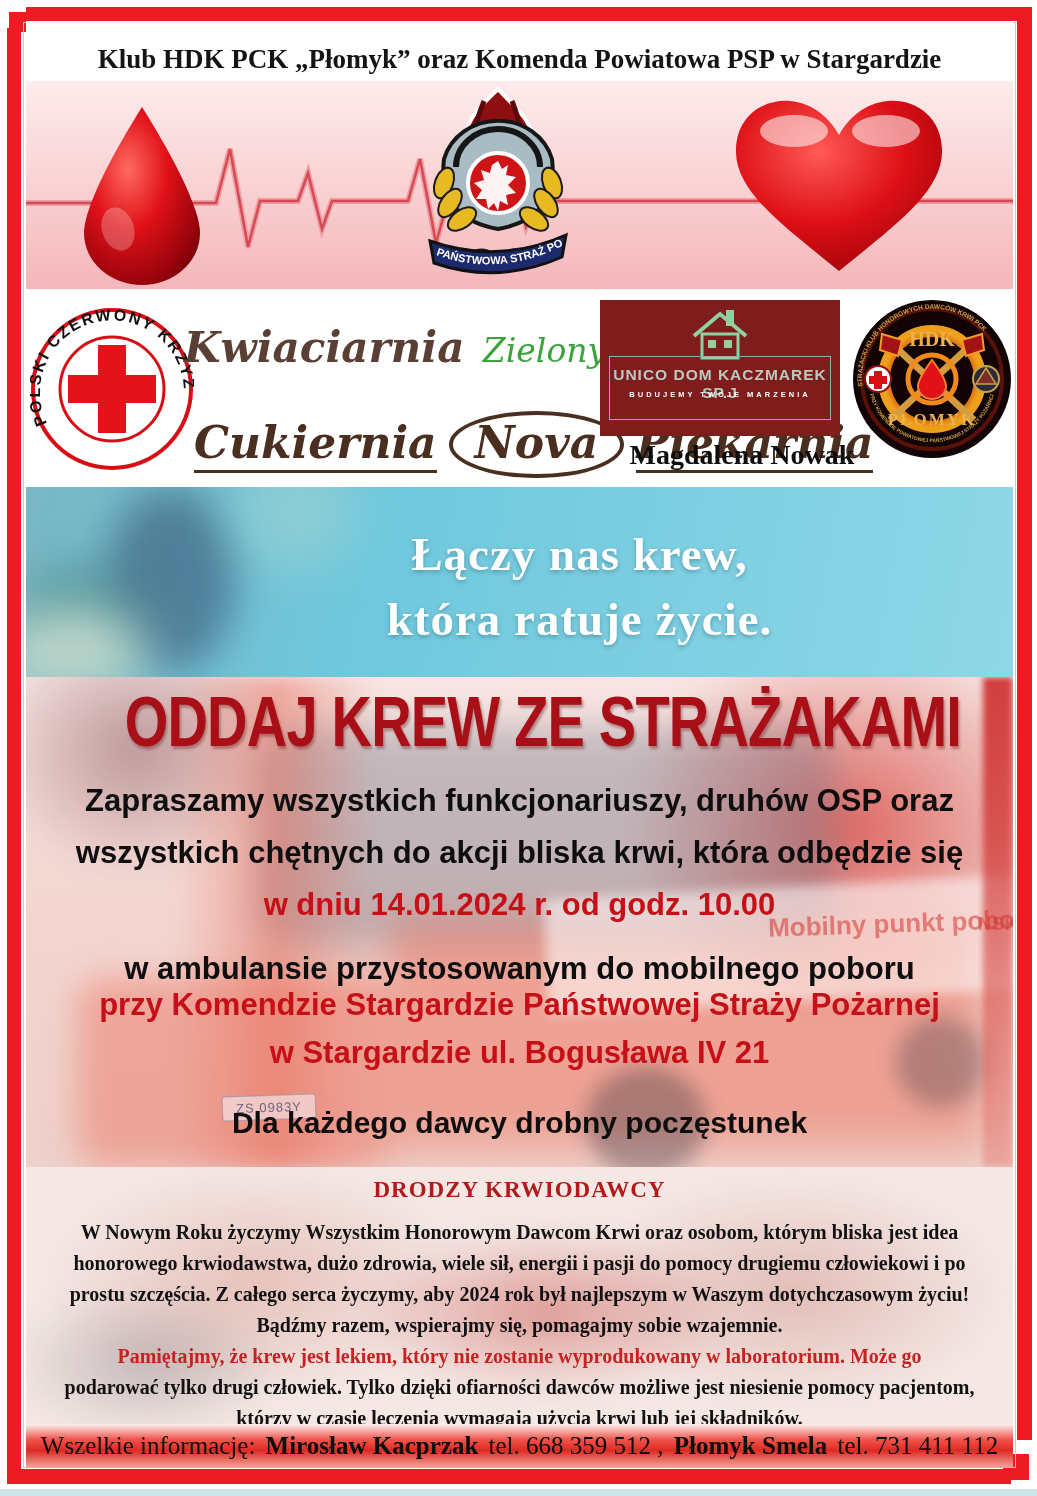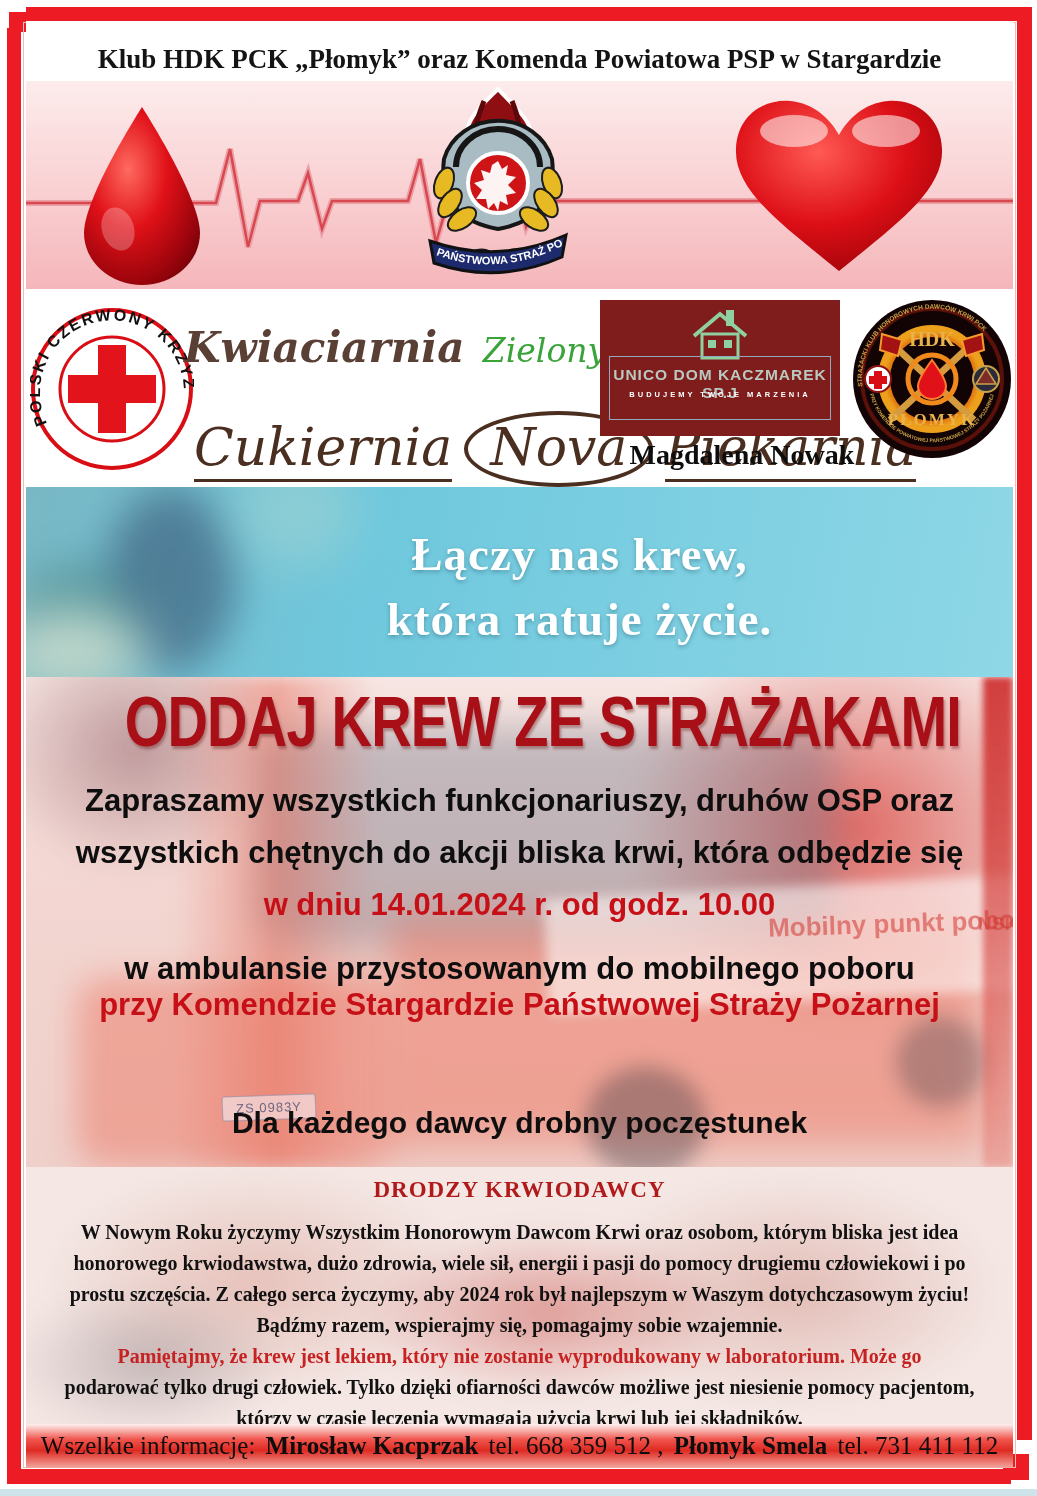--- a/index.html
+++ b/index.html
@@ -31,21 +31,21 @@
   .drop-svg{position:absolute;left:40px;top:20px;}
   .psp-svg{position:absolute;left:396px;top:6px;}
   .heart-svg{position:absolute;left:698px;top:10px;}
   
   .pck-svg{position:absolute;left:4px;top:8px;}
   .kwiaciarnia{position:absolute;left:158px;top:34px;white-space:nowrap;}
   .kw-prefix{font-family:"DejaVu Serif",serif;font-style:italic;font-weight:bold;font-size:42px;color:#5a3f35;}
   .kw-name{font-family:"DejaVu Serif",serif;font-style:italic;font-size:33px;color:#3aa33a;margin-left:14px;}
   .kw-flowers{font-size:30px;color:#2ea72e;margin-left:10px;letter-spacing:-6px;}
   .cukiernia{position:absolute;left:168px;top:122px;white-space:nowrap;display:flex;align-items:center;}
-  .ck{font-family:"DejaVu Serif",serif;font-style:italic;font-weight:normal;font-size:52px;color:#4a2e1f;}
+  .ck{font-family:"DejaVu Serif",serif;font-style:italic;font-weight:bold;font-size:44px;color:#4a2e1f;}
   .ck-under{border-bottom:3px solid #4a2e1f;padding-bottom:2px;}
   .ck-oval{border:4px solid #4a2e1f;border-radius:50%;padding:2px 22px 6px 22px;margin:0 12px;}
   .unico{position:absolute;left:574px;top:11px;width:240px;height:136px;background:#7f1d1d;font-weight:bold;}
   .unico-frame{position:absolute;left:9px;right:9px;top:56px;bottom:16px;border:1px solid #93a9c0;}
   .unico-house{position:absolute;left:90px;top:6px;}
   .unico-title{position:absolute;left:0;right:0;top:66px;text-align:center;font-size:15.5px;letter-spacing:1px;color:#b9c9c0;}
   .unico-sub{position:absolute;left:0;right:0;top:90px;text-align:center;font-size:7.5px;letter-spacing:3px;color:#ffffff;}
   .magdalena{position:absolute;left:566px;top:150px;width:300px;text-align:center;
              font-family:"Liberation Serif",serif;font-weight:bold;font-size:28px;color:#0d0d0d;}
   .hdk-svg{position:absolute;left:826px;top:9px;}
@@ -271,20 +271,21 @@
     <div class="bp bp-right"></div>
     <div class="bus-sign">Mobilny punkt poboru krwi</div>
     <div class="bus-sign-right">NSK</div>
     <div class="plate">ZS 0983Y</div>
     <div class="mline main-title">ODDAJ KREW ZE STRAŻAKAMI</div>
     <div class="mline m-black m1">Zapraszamy wszystkich funkcjonariuszy, druhów OSP oraz</div>
     <div class="mline m-black m2">wszystkich chętnych do akcji bliska krwi, która odbędzie się</div>
     <div class="mline m-red mdate">w dniu 14.01.2024 r. od godz. 10.00</div>
     <div class="mline m-black m3">w ambulansie przystosowanym do mobilnego poboru</div>
     <div class="mline m-red mp1">przy Komendzie Stargardzie Państwowej Straży Pożarnej</div>
+    <div class="mline m-red mp2">w Stargardzie ul. Bogusława IV 21</div>
     <div class="mline mtreat">Dla każdego dawcy drobny poczęstunek</div>
   </div>
 
   <div class="band band-message">
     <div class="bp mb-h1"></div>
     <div class="bp mb-h2"></div>
     <div class="bp mb-heart"></div>
     <div class="bp mb-dark"></div>
     <div class="msg-flow">
       <div class="msg-head">DRODZY KRWIODAWCY</div>

